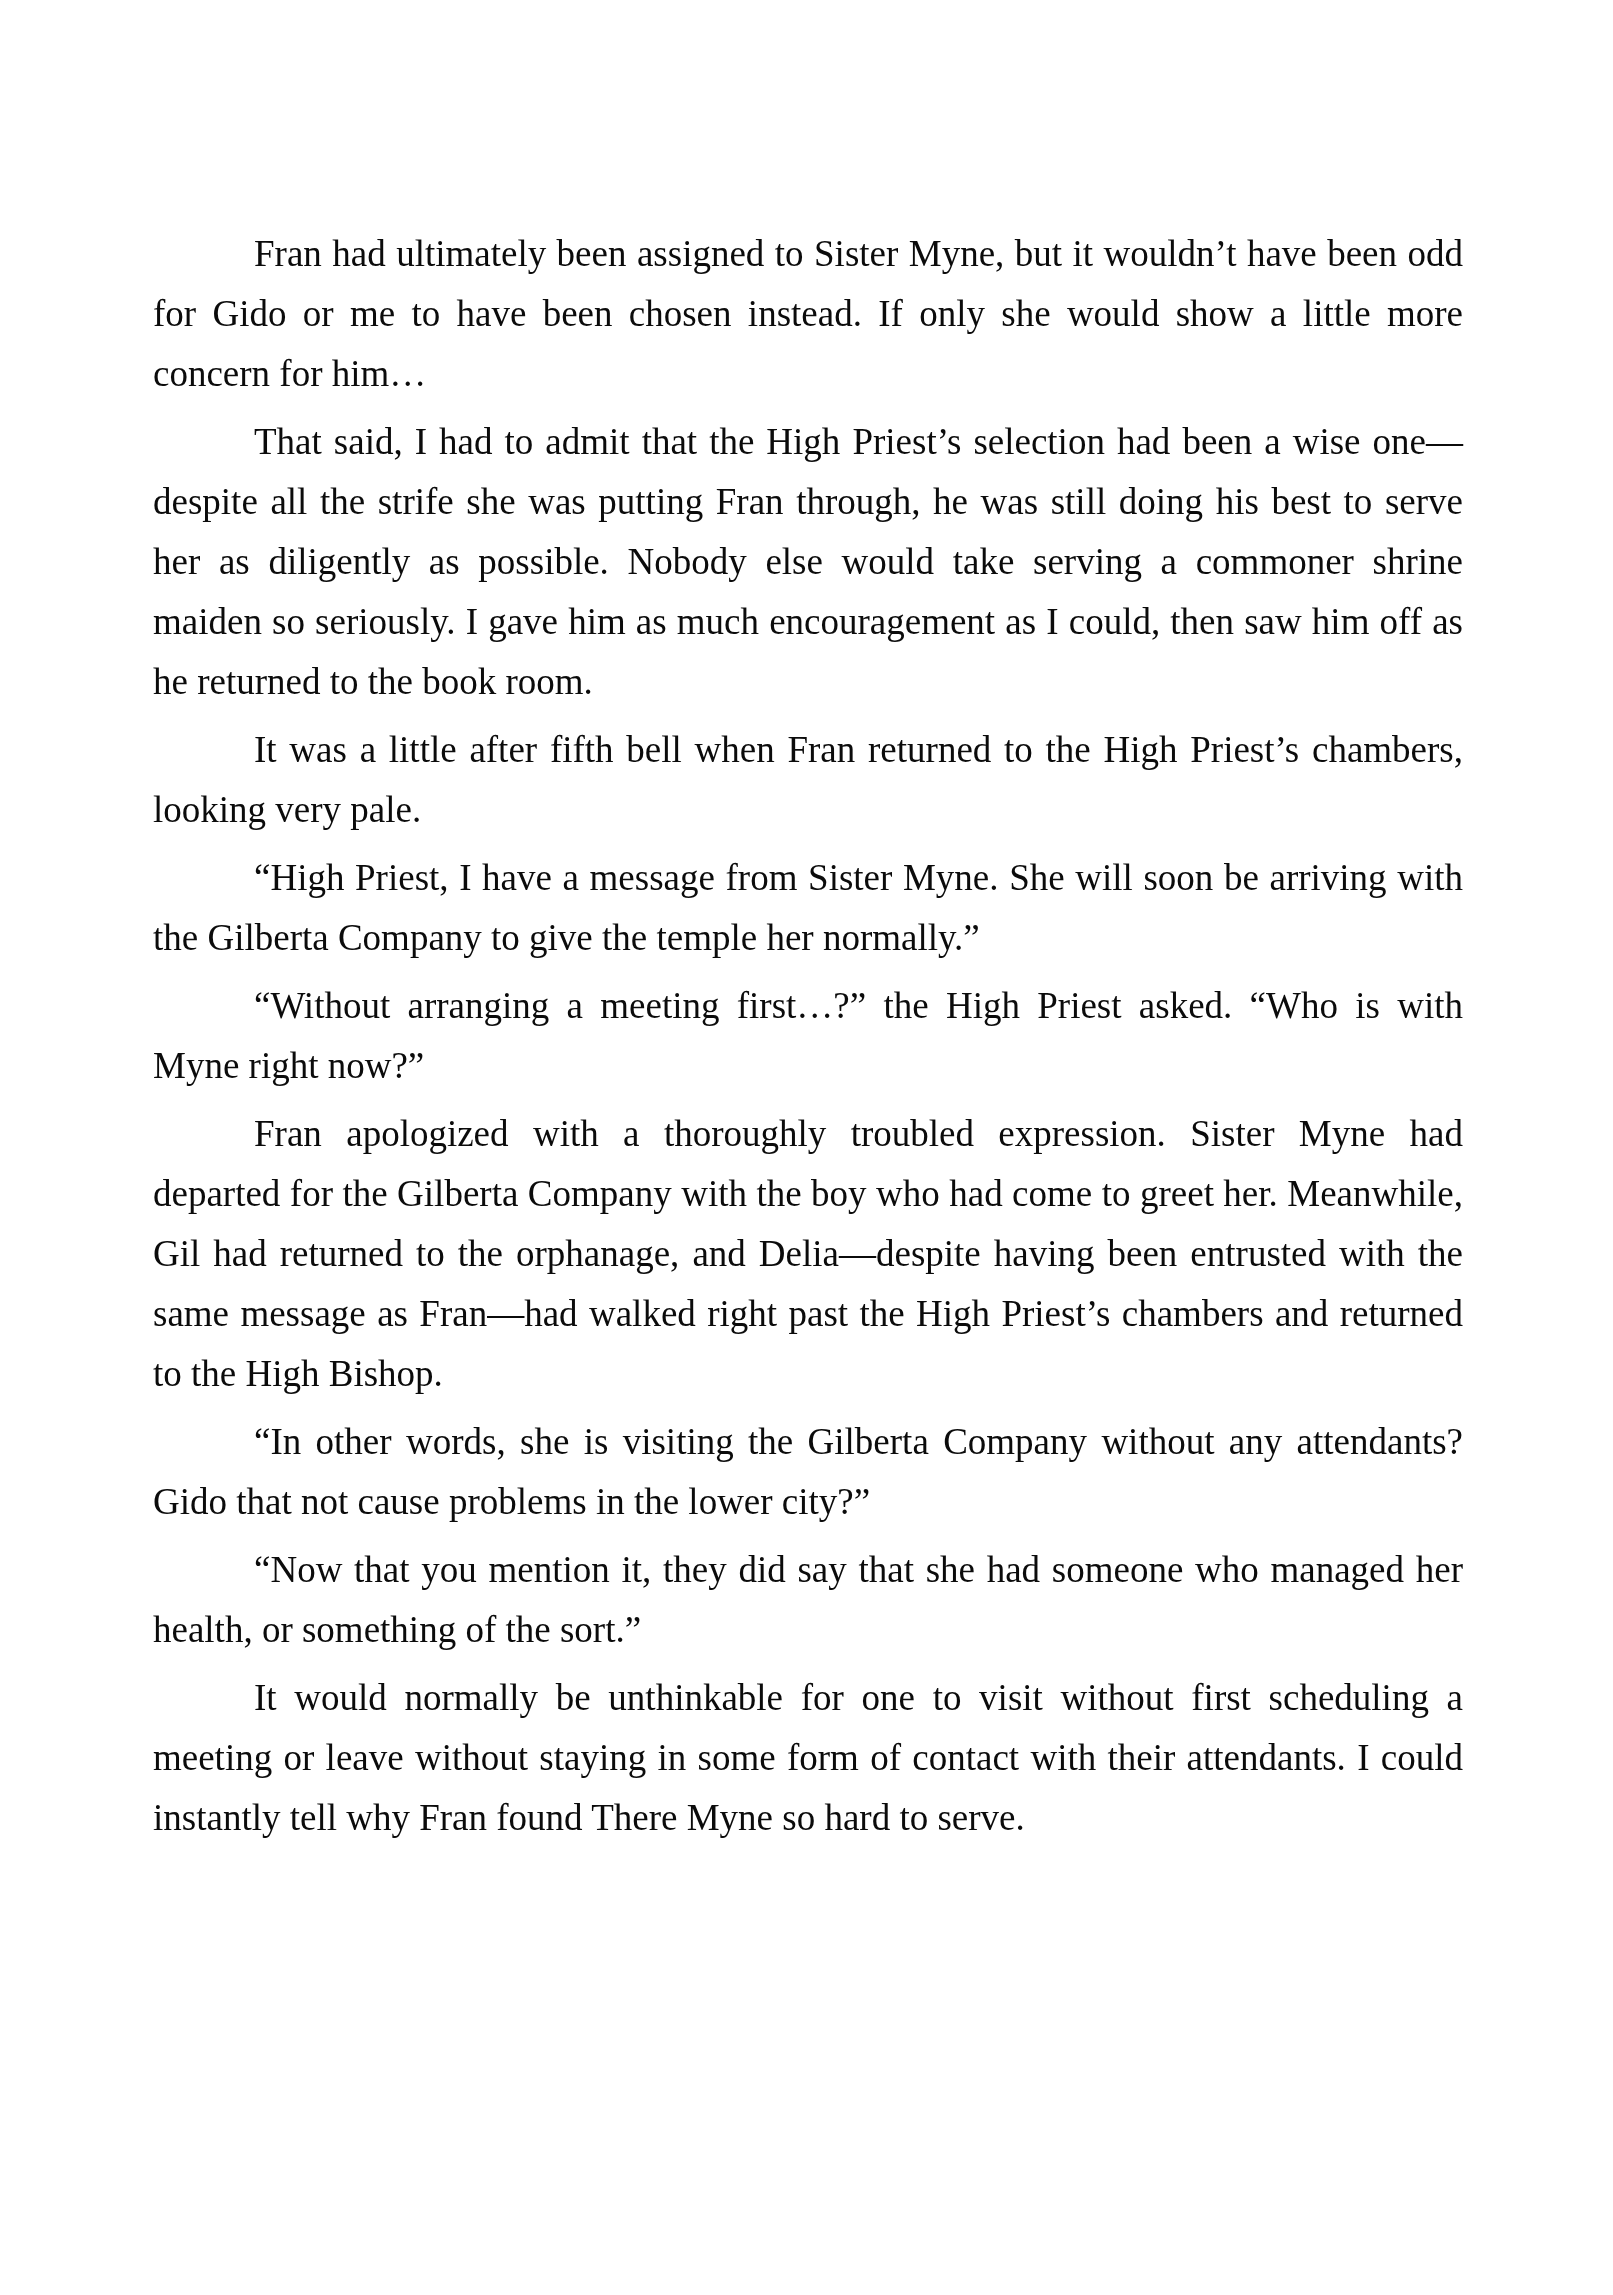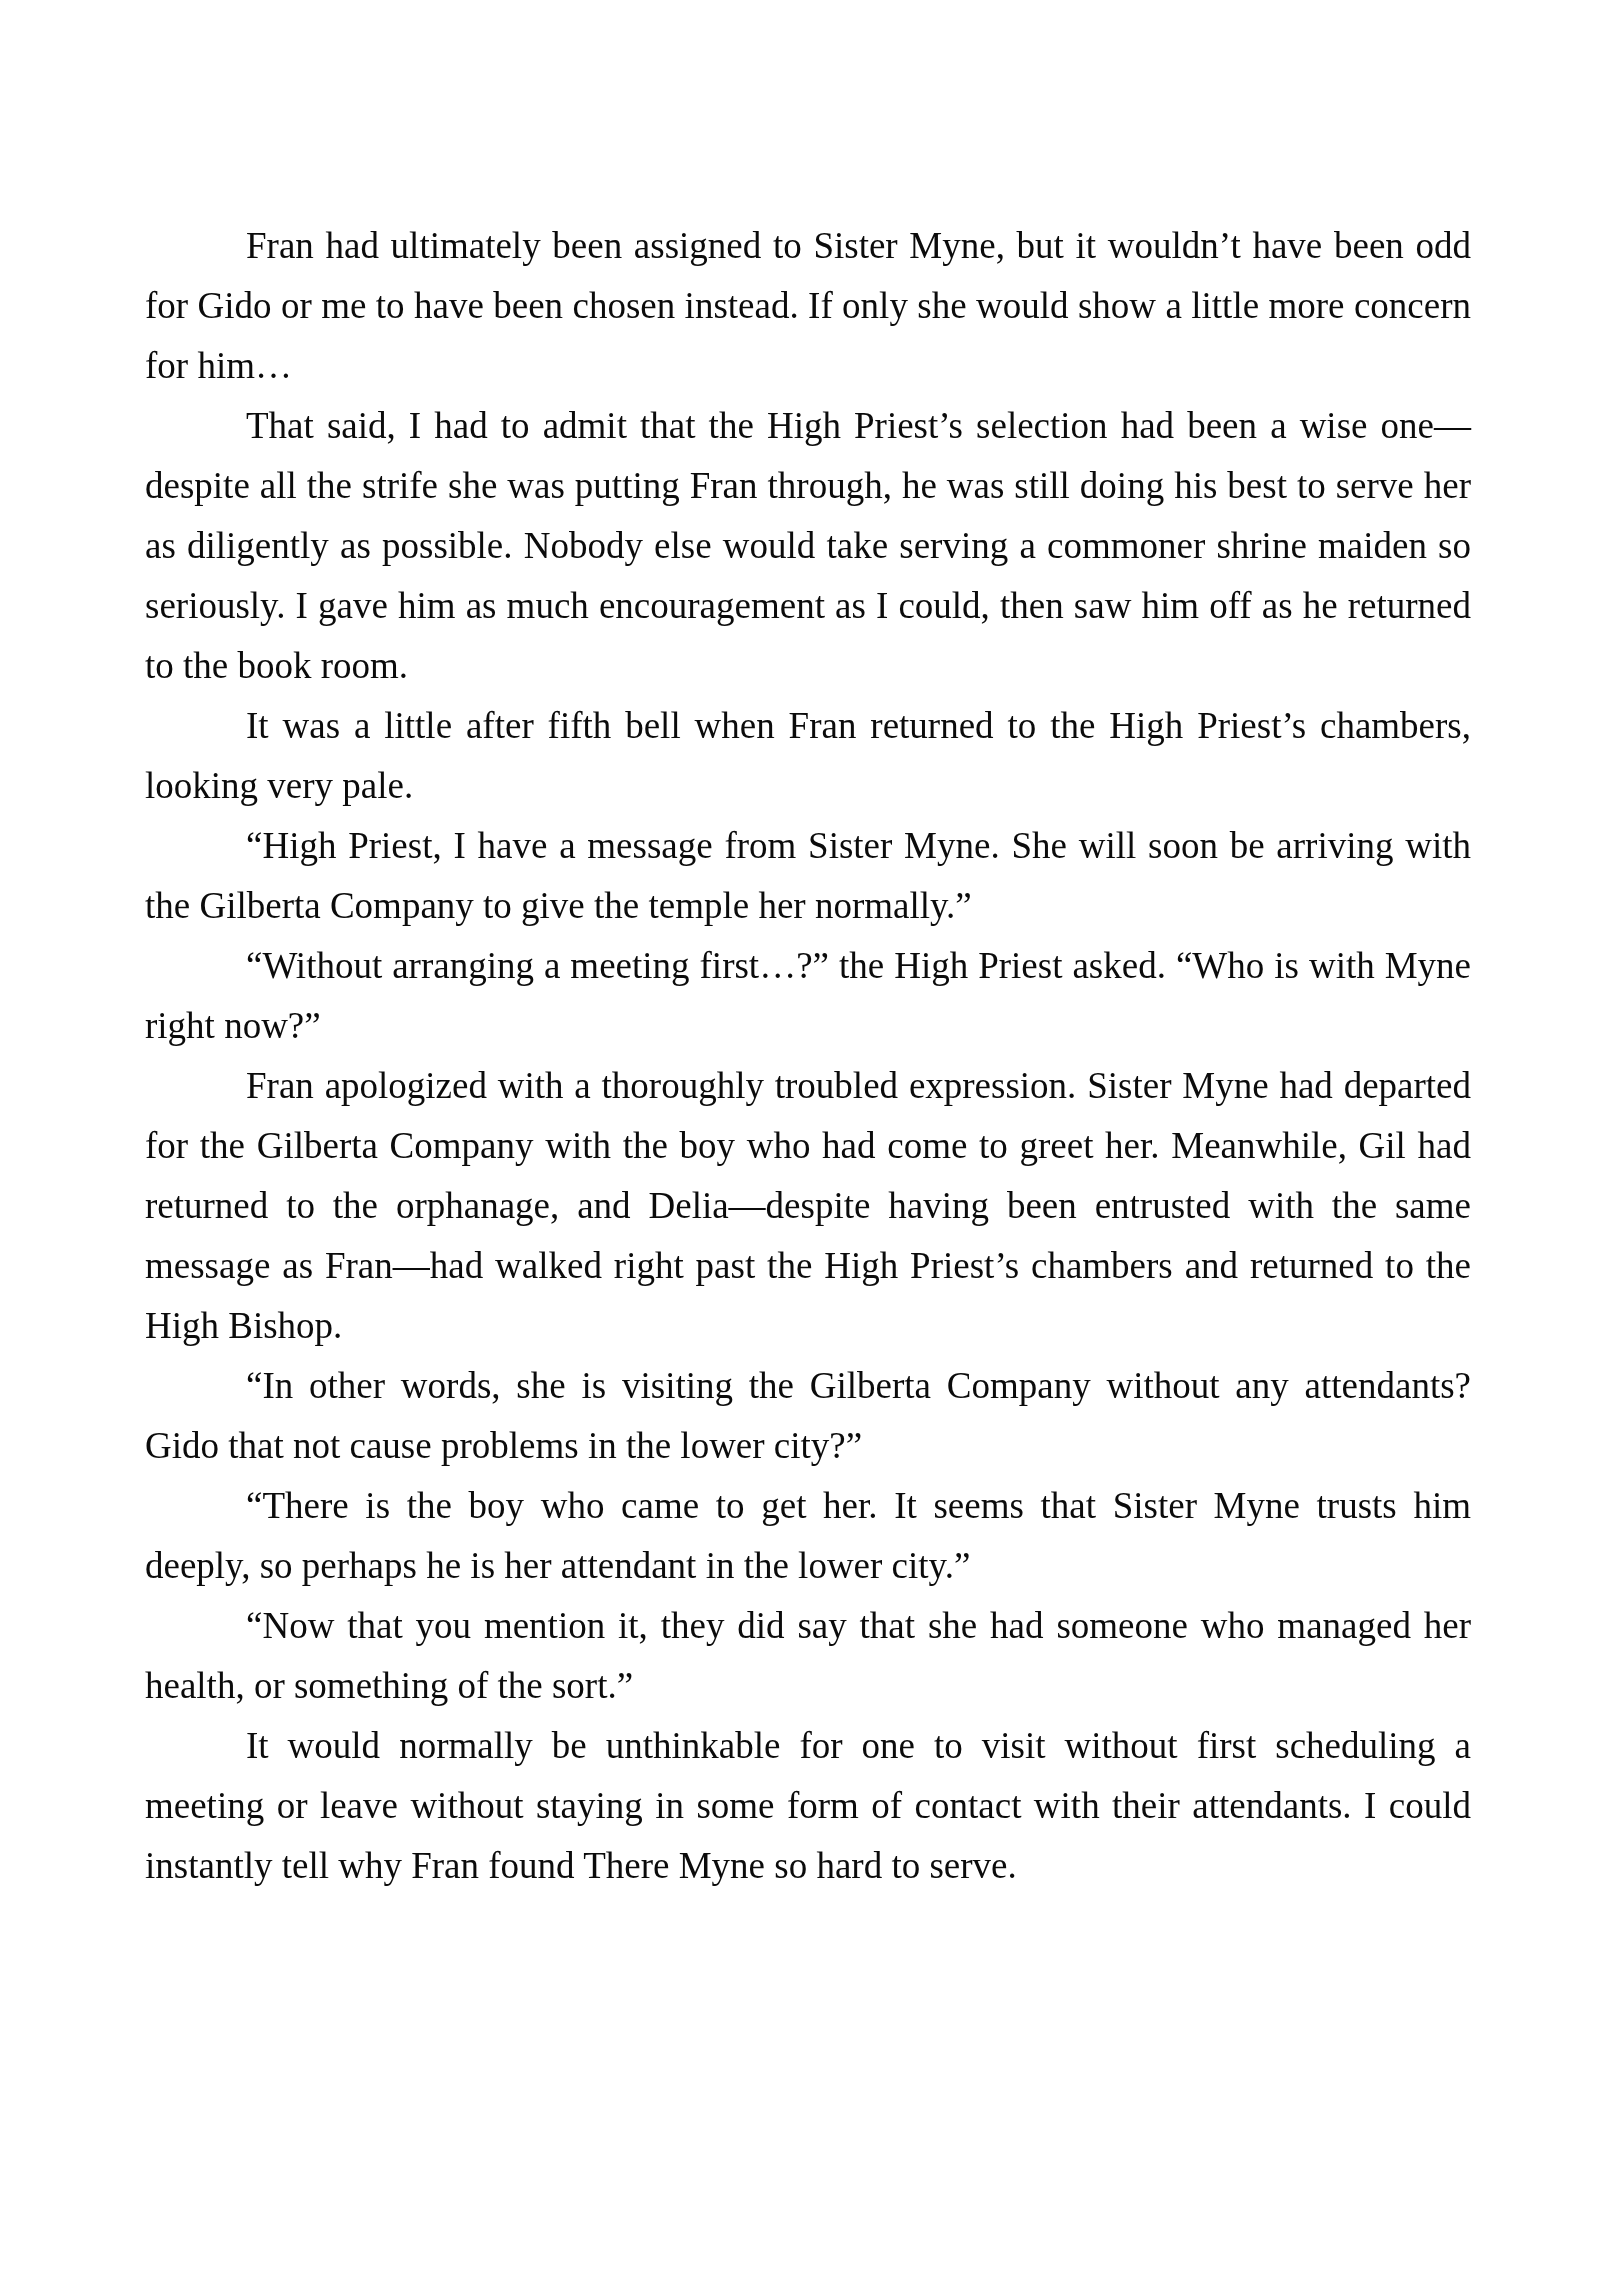--- a/index.html
+++ b/index.html
@@ -24,35 +24,34 @@
     top: 216px;
     width: 1326px;
     font-family: "Liberation Serif", "DejaVu Serif", serif;
     font-size: 37px;
     line-height: 60px;
     color: #0b0b0b;
     text-align: justify;
     text-rendering: optimizeLegibility;
   }
   .text-block p {
-    margin: 0;
+    margin: 8px;
     padding: 0;
     text-indent: 101px;
   }
 </style>
 </head>
 <body>
 
 <div class="page">
   <div class="text-block">
     <p>Fran had ultimately been assigned to Sister Myne, but it wouldn’t have been odd for Gido or me to have been chosen instead. If only she would show a little more concern for him…</p>
     <p>That said, I had to admit that the High Priest’s selection had been a wise one—despite all the strife she was putting Fran through, he was still doing his best to serve her as diligently as possible. Nobody else would take serving a commoner shrine maiden so seriously. I gave him as much encouragement as I could, then saw him off as he returned to the book room.</p>
     <p>It was a little after fifth bell when Fran returned to the High Priest’s chambers, looking very pale.</p>
     <p>“High Priest, I have a message from Sister Myne. She will soon be arriving with the Gilberta Company to give the temple her normally.”</p>
     <p>“Without arranging a meeting first…?” the High Priest asked. “Who is with Myne right now?”</p>
     <p>Fran apologized with a thoroughly troubled expression. Sister Myne had departed for the Gilberta Company with the boy who had come to greet her. Meanwhile, Gil had returned to the orphanage, and Delia—despite having been entrusted with the same message as Fran—had walked right past the High Priest’s chambers and returned to the High Bishop.</p>
     <p>“In other words, she is visiting the Gilberta Company without any attendants? Gido that not cause problems in the lower city?”</p>
-    <p>“There is the boy who came to get her. It seems that Sister Myne trusts him deeply, so perhaps he is her attendant in the lower city.”</p>
     <p>“Now that you mention it, they did say that she had someone who managed her health, or something of the sort.”</p>
     <p>It would normally be unthinkable for one to visit without first scheduling a meeting or leave without staying in some form of contact with their attendants. I could instantly tell why Fran found There Myne so hard to serve.</p>
   </div>
 </div>
 
 
 </body></html>

